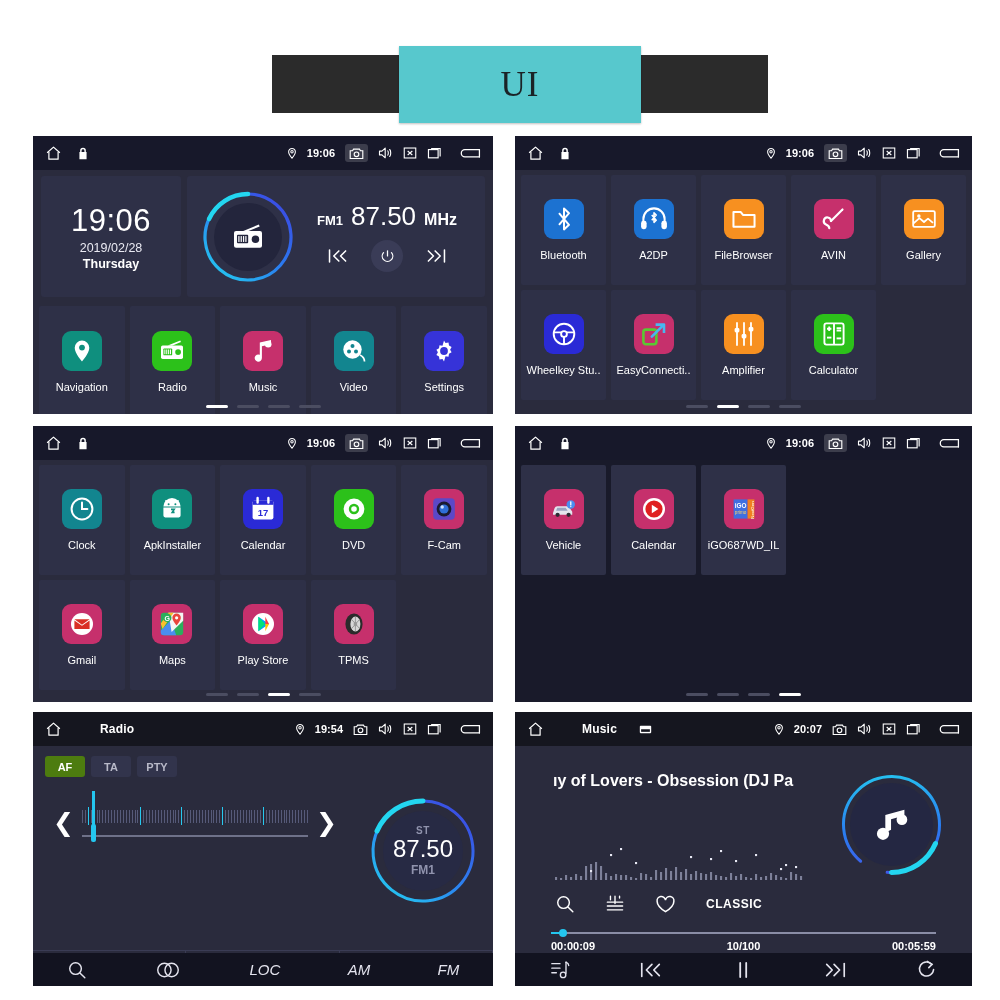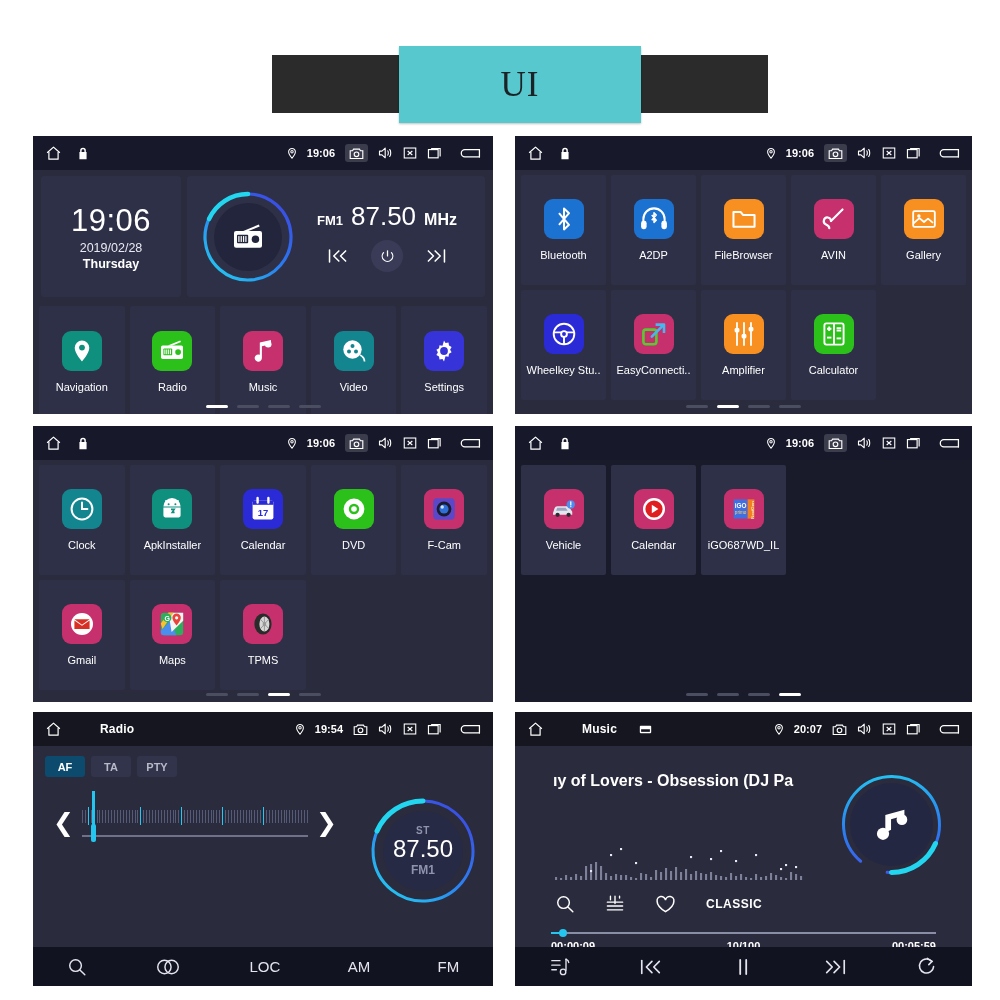--- a/index.html
+++ b/index.html
@@ -129,21 +129,21 @@
   .dot.on { background: #ffffff; }
 
   
   .radio-body { position: relative; height: 204px; padding: 10px 12px 0 12px; }
   .rds-row { display: flex; gap: 6px; }
   .rds-btn {
     width: 40px; height: 21px; border-radius: 3px; background: #32344c;
     color: #b8b9c8; font-size: 11px; font-weight: bold;
     display: flex; align-items: center; justify-content: center;
   }
-  .rds-btn.active { background: #0c4a6e; color: #ffffff; }
+  .rds-btn.active { background: #4d7c0f; color: #ffffff; }
   .tune-row { display: flex; align-items: center; margin-top: 14px; }
   .chev { color: #ffffff; font-size: 25px; font-weight: 300; padding: 0 8px; line-height: 1; }
   .tune-area { position: relative; flex: 1; height: 62px; }
   .ticks { position: absolute; left: 0; right: 0; top: 14px; height: 22px;
            display: flex; align-items: center; gap: 2.1px; }
   .tick { width: 1.6px; height: 13px; background: #565a79; }
   .tick.maj { background: #27c9f0; height: 18px; }
   .tune-base { position: absolute; left: 0; right: 0; top: 44px; height: 2px; background: #6e7189; }
   .tune-cursor { position: absolute; left: 10px; top: 0; width: 3px; height: 50px; background: #24c6ef; }
   .tune-knob { position: absolute; left: 9px; top: 33px; width: 5px; height: 18px;
@@ -165,22 +165,22 @@
   .presets { display: grid; grid-template-columns: repeat(3,1fr); grid-template-rows: 33px 33px;
              border-top: 1px solid #3a3c55; }
   .pcell { position: relative; border-right: 1px solid #3a3c55; border-bottom: 1px solid #3a3c55;
            display: flex; align-items: center; justify-content: center; }
   .pcell .pno { position: absolute; left: 6px; top: 3px; color: #74768f; font-size: 10px; font-weight: bold; }
   .pcell .pval { color: #ffffff; font-size: 14px; font-weight: bold; }
   .pcell.active .pno { color: #2bb6ef; }
   .pcell.active .pval { color: #2bb6ef; }
 
   .bottombar {
-    position: absolute; left: 0; right: 0; bottom: 0; height: 39px; background: #121320;
-    display: flex; align-items: center; justify-content: space-around;
+    position: absolute; left: 0; right: 0; bottom: 0; height: 33px; background: #121320;
+    display: flex; align-items: center; justify-content: space-around; font-style: italic;
   }
   .bb-item { color: #e4e4ee; font-size: 15px; display: flex; align-items: center; justify-content: center; }
 
   
   .music-body { position: relative; height: 200px; padding: 0; }
   .track-title { position: absolute; left: 38px; top: 26px; color: #ffffff;
                  font-size: 16px; font-weight: bold; white-space: nowrap; }
   .music-dial { position: absolute; right: 28px; top: 26px; width: 105px; height: 105px; }
   .music-dial .inner {
     position: absolute; left: 11px; top: 11px; width: 83px; height: 83px;
@@ -686,20 +686,32 @@
             <path d="M1.8 19.5 12 9l5.2 15.2H4.8A3 3 0 0 1 1.8 21z" fill="#4a8ef0"></path>
             <path d="M9.4 1.8H24.2v8L12.6 21z" fill="#f4f4f4"></path>
             <path d="M1.8 12.5 9.4 1.8h5.2L3.5 18z" fill="#fbc02d"></path>
             <circle cx="8.2" cy="6.8" r="4.3" fill="#2cae5c"></circle>
             <text x="8.2" y="9.6" font-size="7" font-weight="bold" fill="#fff" text-anchor="middle" font-family="Liberation Sans">G</text>
             <path d="M17.6 2.6a4.2 4.2 0 0 0-4.2 4.2c0 3.3 4.2 7.6 4.2 7.6s4.2-4.3 4.2-7.6a4.2 4.2 0 0 0-4.2-4.2z" fill="#e8453c"></path>
             <circle cx="17.6" cy="6.8" r="1.6" fill="#fff"></circle>
           </svg>
       </div>
       <div class="app-lbl">Maps</div>
+    </div>
+    <div class="app-cell">
+      <div class="app-ico" style="background:#c6306c">
+        <svg width="26" height="26" viewBox="0 0 26 26">
+            <circle cx="13" cy="13" r="11" fill="#fff"></circle>
+            <path d="M8.4 5.8 19 13 8.4 20.2z" fill="#00a0ff"></path>
+            <path d="M8.4 5.8 15.3 13l-6.9 7.2z" fill="#00e27b"></path>
+            <path d="M15.3 13 19 13l-3.7 7.2z" fill="#ffc400"></path>
+            <path d="M15.3 13 19 13l-3.7-7.2z" fill="#ff3a44"></path>
+          </svg>
+      </div>
+      <div class="app-lbl">Play Store</div>
     </div>
     <div class="app-cell">
       <div class="app-ico" style="background:#c6306c">
         <svg width="26" height="26" viewBox="0 0 26 26">
             <ellipse cx="13" cy="13" rx="8.6" ry="10.6" fill="#2b2b2b"></ellipse>
             <ellipse cx="14.4" cy="13" rx="5" ry="7.6" fill="#d8d8d8"></ellipse>
             <ellipse cx="14.4" cy="13" rx="1.8" ry="2.6" fill="#9a9a9a"></ellipse>
             <path d="M14.4 6 14.4 20M10.6 8.4 18.6 17.6M10.6 17.6 18.6 8.4" stroke="#9a9a9a" stroke-width="1"></path>
           </svg>
       </div>

